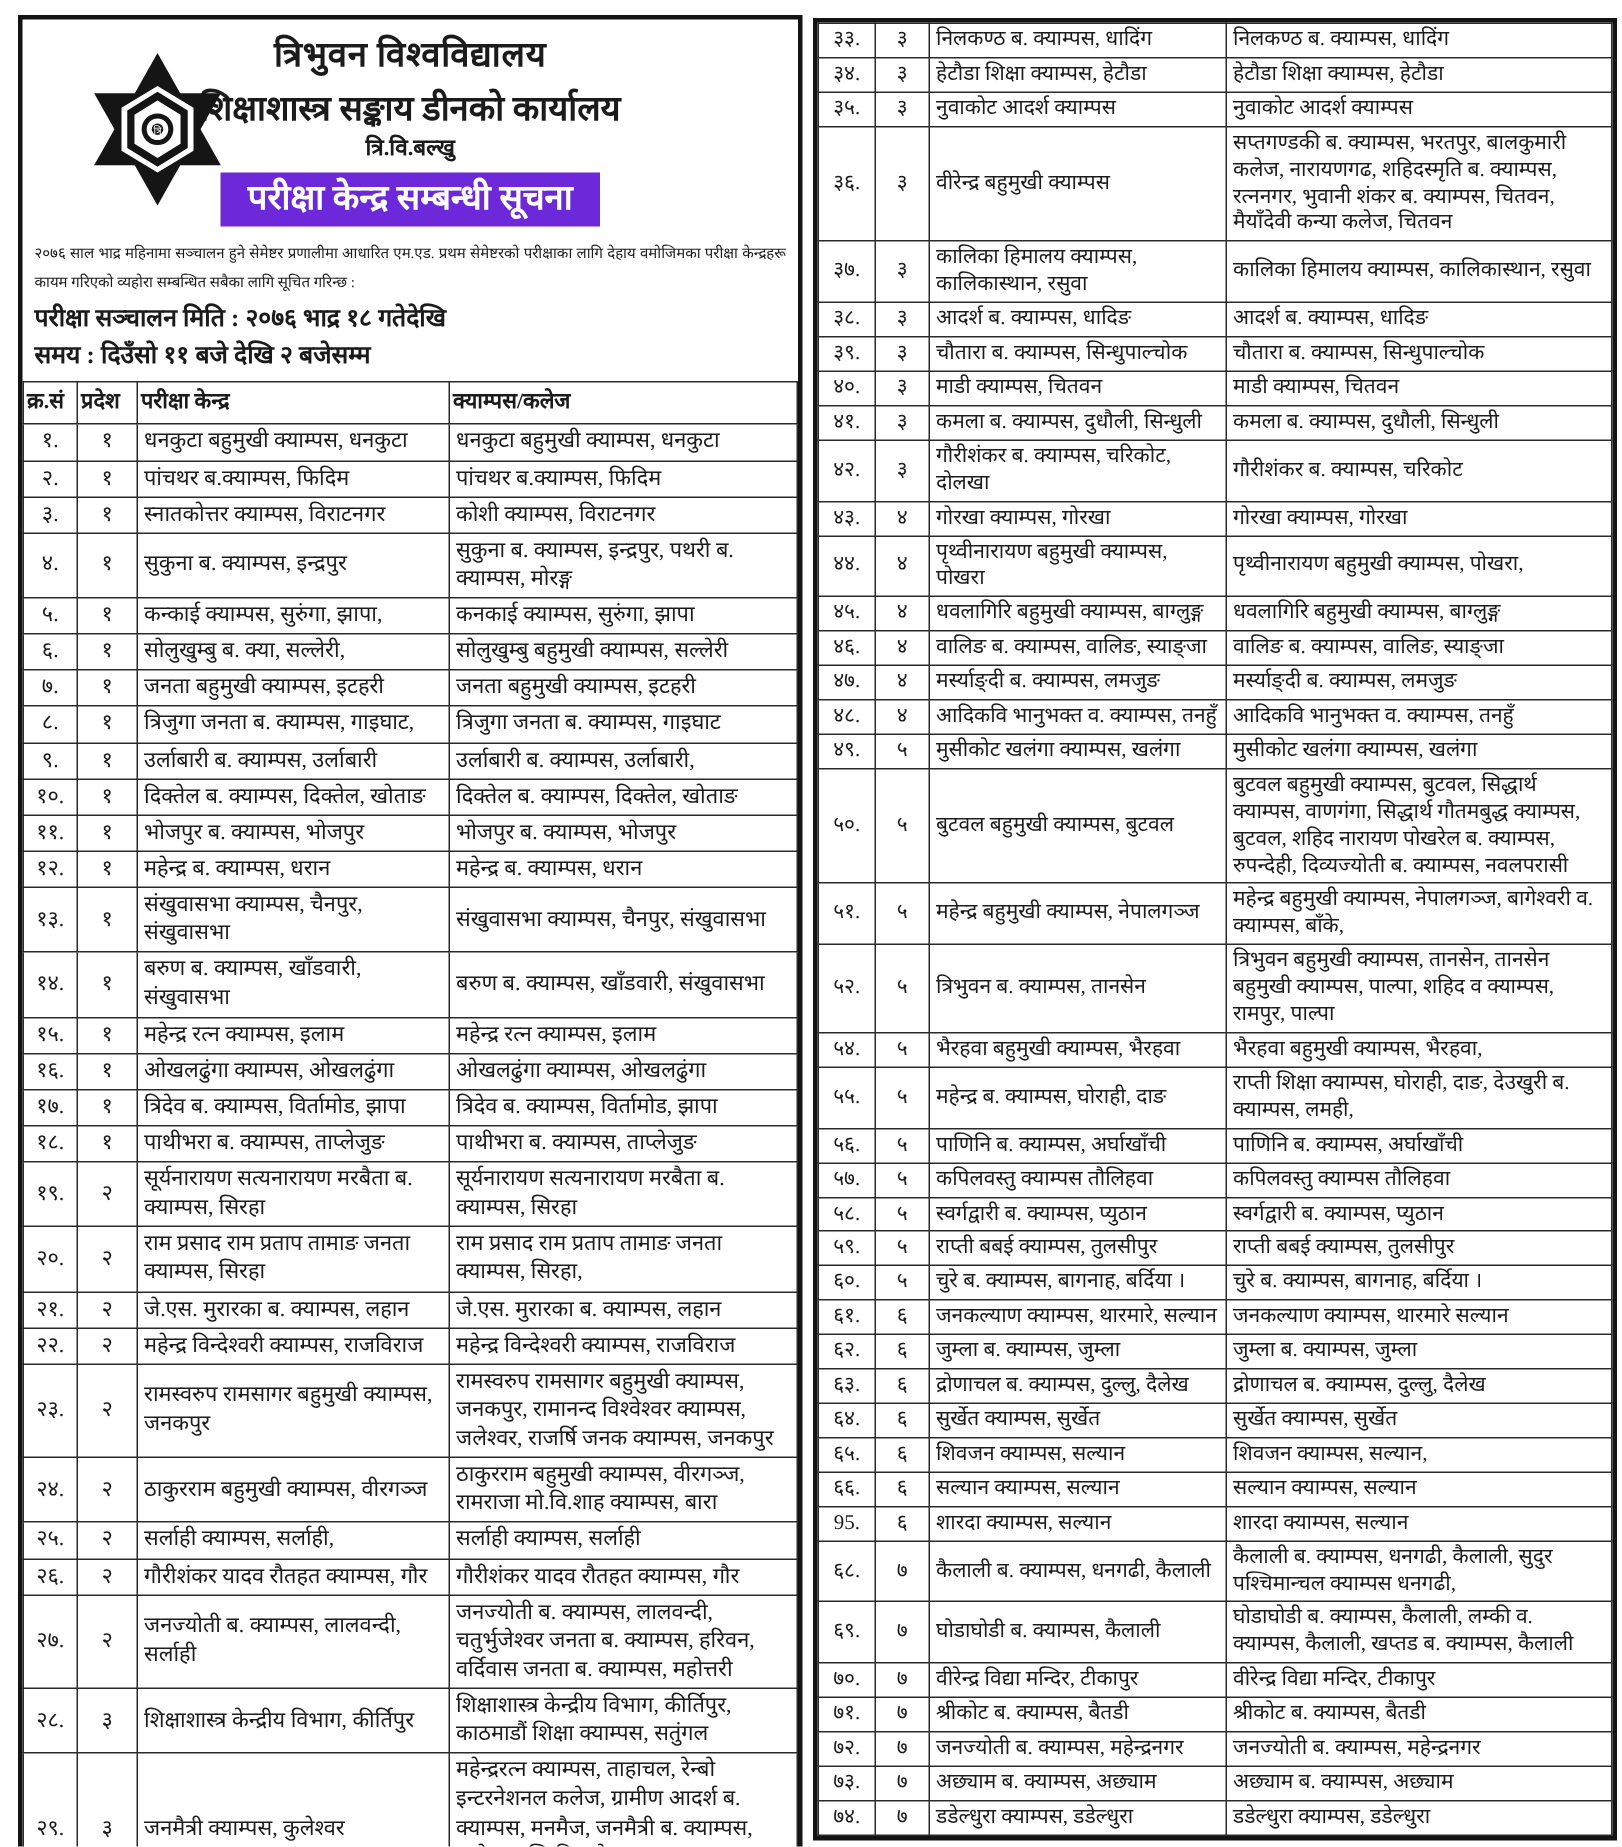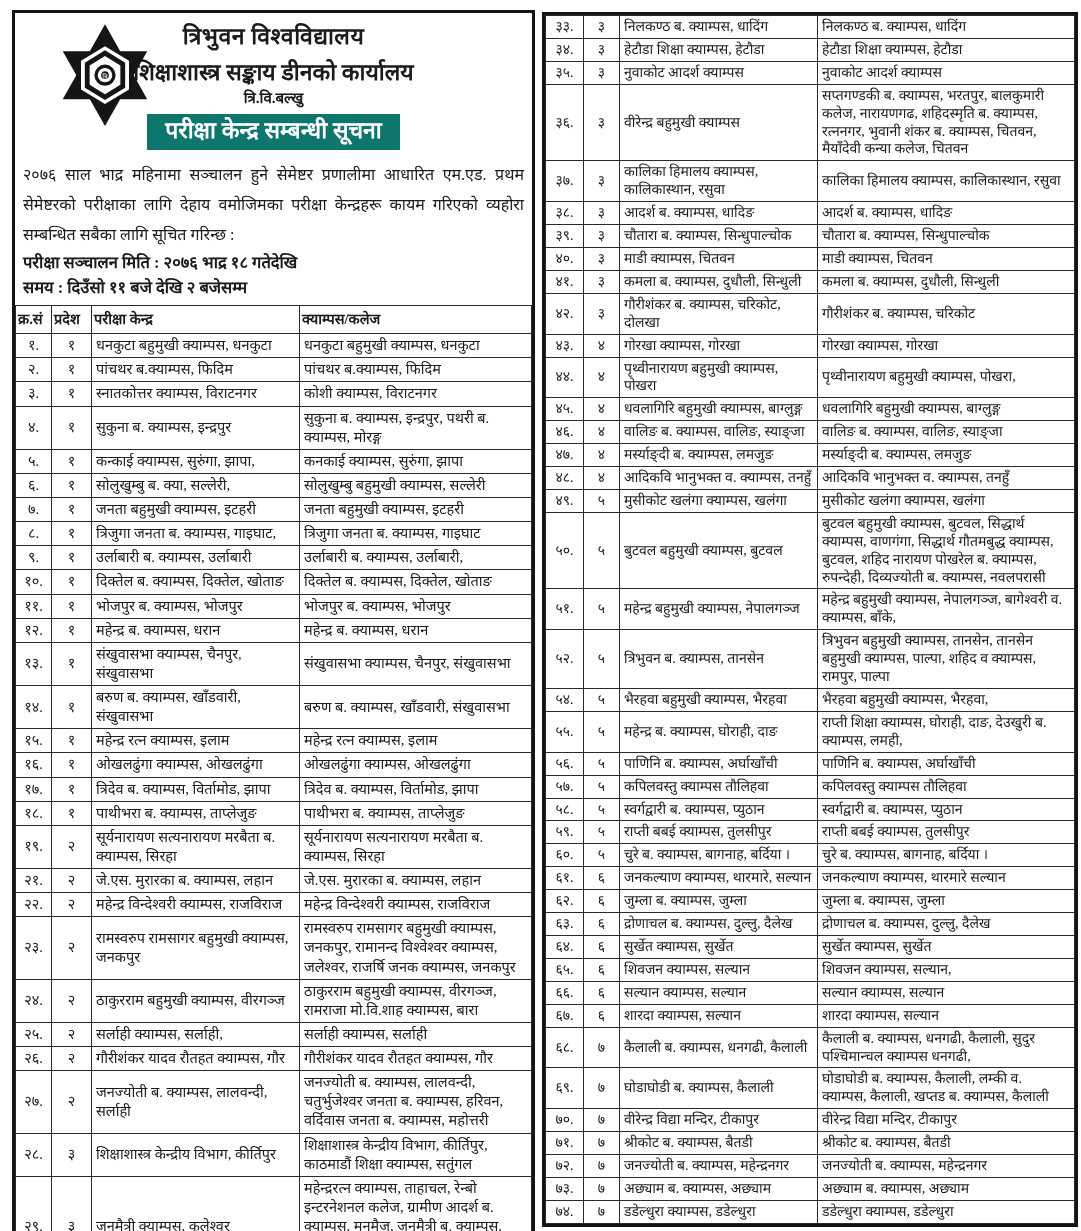--- a/index.html
+++ b/index.html
@@ -9,30 +9,30 @@
     color:#1b1b1b;
   }
   .page{display:flex;align-items:flex-start;padding:10px 3px 0 12px;box-sizing:border-box;gap:7px;}
 
   
   .left-panel{
     width:523px;box-sizing:border-box;border:3px solid #141414;background:#fff;
     padding:4px 2px 0 2px;
   }
   .lp-header{position:relative;text-align:center;padding-top:2px;}
-  .logo{position:absolute;left:40px;top:6px;width:96px;height:112px;}
+  .logo{position:absolute;left:40px;top:17px;width:96px;height:112px;}
   .h-university{font-size:23px;font-weight:bold;letter-spacing:.5px;}
   .h-office{font-size:23px;font-weight:bold;margin-top:4px;}
   .h-address{font-size:15px;font-weight:bold;margin-top:0;}
   .banner{
     display:inline-block;margin-top:7px;padding:4px 18px 6px;
     font-size:23px;font-weight:bold;line-height:1.15;
   }
   .intro{
-    font-size:16px;line-height:1.85;text-align:justify;
+    font-size:10px;line-height:1.85;text-align:justify;
     margin:10px 6px 2px 6px;
   }
   .bold-line{font-size:16.5px;font-weight:bold;margin:1px 6px;line-height:1.45;}
 
   
   table.grid{border-collapse:collapse;width:100%;table-layout:fixed;margin-top:5px;}
   table.grid th,table.grid td{
     border:1px solid #2a2a2a;
     font-size:14.5px;line-height:1.32;
     padding:2px 4px;vertical-align:middle;
@@ -67,21 +67,21 @@
           <circle cx="50" cy="54" r="11" fill="#151515"></circle>
           <circle cx="50" cy="54" r="7.5" fill="#ffffff"></circle>
           <circle cx="50" cy="54" r="4" fill="#151515"></circle>
           <text x="50" y="57.5" font-size="7" fill="#ffffff" text-anchor="middle" font-family="DejaVu Sans, sans-serif">त्रि</text>
         </svg>
       </div>
       <div class="h-university">त्रिभुवन विश्वविद्यालय</div>
       <div class="h-office">शिक्षाशास्त्र सङ्काय डीनको कार्यालय</div>
       <div class="h-address">त्रि.वि.बल्खु</div>
       <div>
-        <span class="banner" style="background:#0f766e;color:#ffffff;">परीक्षा केन्द्र सम्बन्धी सूचना</span>
+        <span class="banner" style="background:#6d28d9;color:#ffffff;">परीक्षा केन्द्र सम्बन्धी सूचना</span>
       </div>
     </div>
 
     <p class="intro">२०७६ साल भाद्र महिनामा सञ्चालन हुने सेमेष्टर प्रणालीमा आधारित एम.एड. प्रथम सेमेष्टरको परीक्षाका लागि देहाय वमोजिमका परीक्षा केन्द्रहरू कायम गरिएको व्यहोरा सम्बन्धित सबैका लागि सूचित गरिन्छ :</p>
     <div class="bold-line">परीक्षा सञ्चालन मिति : २०७६ भाद्र १८ गतेदेखि</div>
     <div class="bold-line">समय : दिउँसो ११ बजे देखि २ बजेसम्म</div>
 
     <table class="grid">
       <colgroup>
           <col style="width:36px">
@@ -206,20 +206,26 @@
             <td>पाथीभरा ब. क्याम्पस, ताप्लेजुङ</td>
             <td>पाथीभरा ब. क्याम्पस, ताप्लेजुङ</td>
           </tr>
           <tr>
             <td class="c">१९.</td>
             <td class="c">२</td>
             <td>सूर्यनारायण सत्यनारायण मरबैता ब. क्याम्पस, सिरहा</td>
             <td>सूर्यनारायण सत्यनारायण मरबैता ब. क्याम्पस, सिरहा</td>
           </tr>
           <tr>
+            <td class="c">२०.</td>
+            <td class="c">२</td>
+            <td>राम प्रसाद राम प्रताप तामाङ जनता क्याम्पस, सिरहा</td>
+            <td>राम प्रसाद राम प्रताप तामाङ जनता क्याम्पस, सिरहा,</td>
+          </tr>
+          <tr>
             <td class="c">२१.</td>
             <td class="c">२</td>
             <td>जे.एस. मुरारका ब. क्याम्पस, लहान</td>
             <td>जे.एस. मुरारका ब. क्याम्पस, लहान</td>
           </tr>
           <tr>
             <td class="c">२२.</td>
             <td class="c">२</td>
             <td>महेन्द्र विन्देश्वरी क्याम्पस, राजविराज</td>
             <td>महेन्द्र विन्देश्वरी क्याम्पस, राजविराज</td>
@@ -471,21 +477,21 @@
             <td>शिवजन क्याम्पस, सल्यान</td>
             <td>शिवजन क्याम्पस, सल्यान,</td>
           </tr>
           <tr>
             <td class="c">६६.</td>
             <td class="c">६</td>
             <td>सल्यान क्याम्पस, सल्यान</td>
             <td>सल्यान क्याम्पस, सल्यान</td>
           </tr>
           <tr>
-            <td class="c">६७.</td>
+            <td class="c">95.</td>
             <td class="c">६</td>
             <td>शारदा क्याम्पस, सल्यान</td>
             <td>शारदा क्याम्पस, सल्यान</td>
           </tr>
           <tr>
             <td class="c">६८.</td>
             <td class="c">७</td>
             <td>कैलाली ब. क्याम्पस, धनगढी, कैलाली</td>
             <td>कैलाली ब. क्याम्पस, धनगढी, कैलाली, सुदुर पश्चिमान्चल क्याम्पस धनगढी,</td>
           </tr>

